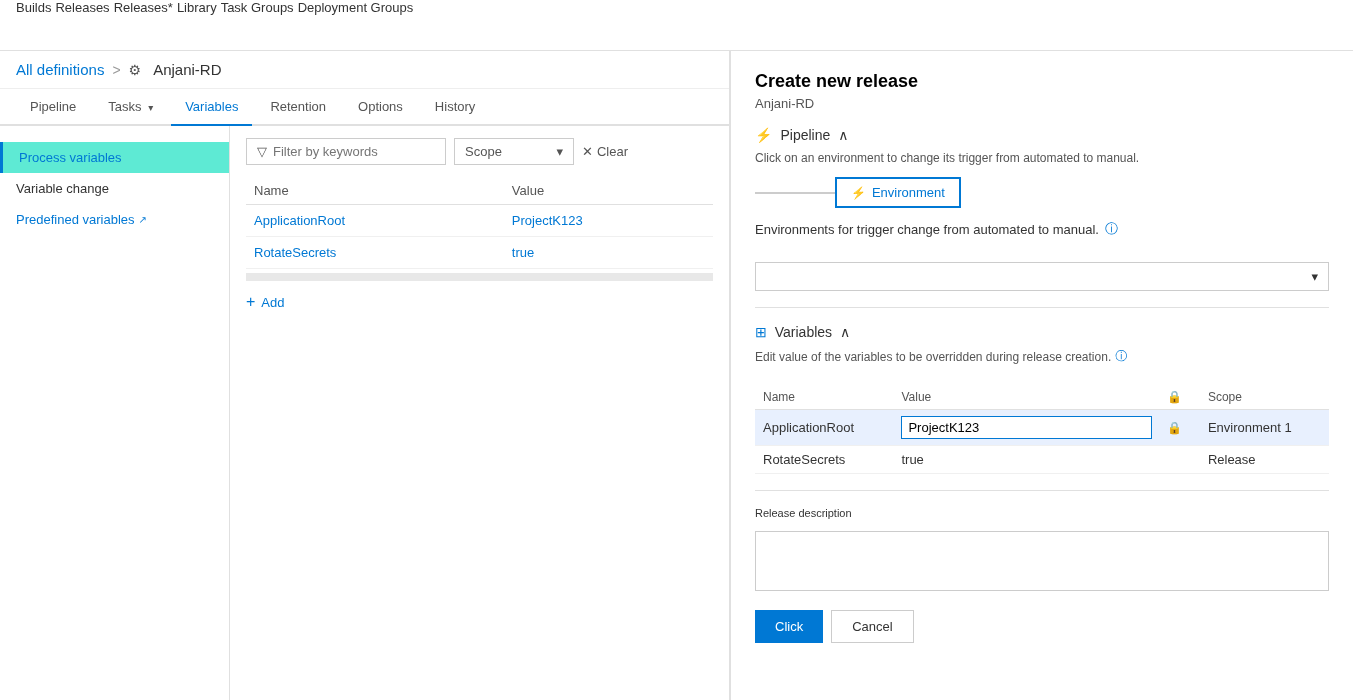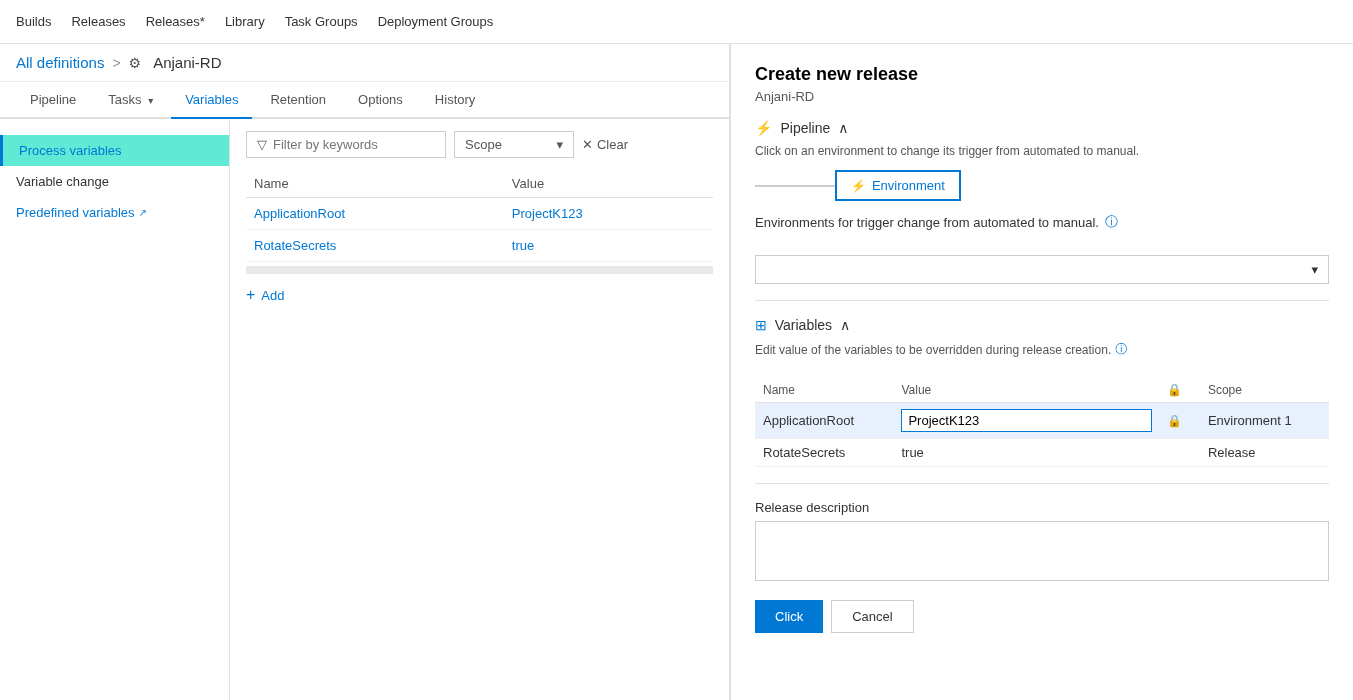--- a/index.html
+++ b/index.html
@@ -1,19 +1,19 @@
 <!DOCTYPE html>
 <html><head>
   <meta charset="utf-8">
   <style>
     * { box-sizing: border-box; margin: 0; padding: 0; }
     body { font-family: 'Segoe UI', sans-serif; font-size: 13px; color: #333; background: #fff; display: flex; flex-direction: column; height: 700px; overflow: hidden; }
 
     
-    .top-nav { display: flex; align-items: center; padding: 0 16px; height: 44px; border-bottom: 1px solid #e0e0e0; gap: 20px; }
+    .top-nav { display: flex; align-items: flex-start; padding: 0 16px; height: 51px; border-bottom: 1px solid #e0e0e0; gap: 4px; }
     .top-nav a { color: #333; text-decoration: none; font-size: 13px; }
 
     
     .main-area { display: flex; flex: 1; overflow: hidden; }
 
     
     .left-panel { width: 730px; display: flex; flex-direction: column; border-right: 1px solid #e0e0e0; overflow: hidden; }
 
     
     .breadcrumb { display: flex; align-items: center; padding: 10px 16px; gap: 8px; font-size: 14px; border-bottom: 1px solid #eee; text-align: center; }
@@ -80,21 +80,21 @@
     
     .vars-desc { font-size: 12px; color: #555; margin-bottom: 20px; display: flex; align-items: center; gap: 4px; }
     .release-vars-table { width: 100%; border-collapse: collapse; margin-bottom: 16px; }
     .release-vars-table th { text-align: left; padding: 5px 8px; color: #555; font-weight: 500; font-size: 12px; border-bottom: 1px solid #e0e0e0; }
     .release-vars-table td { padding: 6px 8px; font-size: 13px; border-bottom: 1px solid #f0f0f0; }
     .release-vars-table tr.highlighted { background: #e8f0fe; }
     .lock-icon { color: #555; font-size: 12px; }
     .value-input { border: 1px solid #0078d4; padding: 3px 6px; width: 100%; font-size: 13px; outline: none; }
 
     
-    .release-desc-label { font-size: 13px; color: #333; margin-bottom: 6px; }
+    .release-desc-label { font-size: 11px; color: #333; margin-bottom: 12px; }
     .release-desc-input { width: 100%; height: 60px; border: 1px solid #ccc; padding: 6px; font-size: 13px; resize: none; outline: none; }
 
     
     .footer-btns { display: flex; gap: 8px; margin-top: 16px; }
     .btn-create { background: #0078d4; color: #fff; border: none; padding: 8px 20px; font-size: 13px; cursor: pointer; }
     .btn-cancel { background: #fff; color: #333; border: 1px solid #ccc; padding: 8px 20px; font-size: 13px; cursor: pointer; }
   </style>
 </head>
 <body>
 

